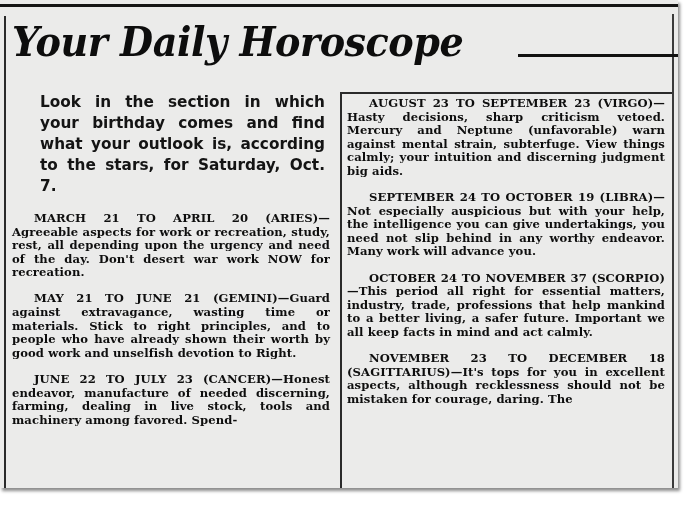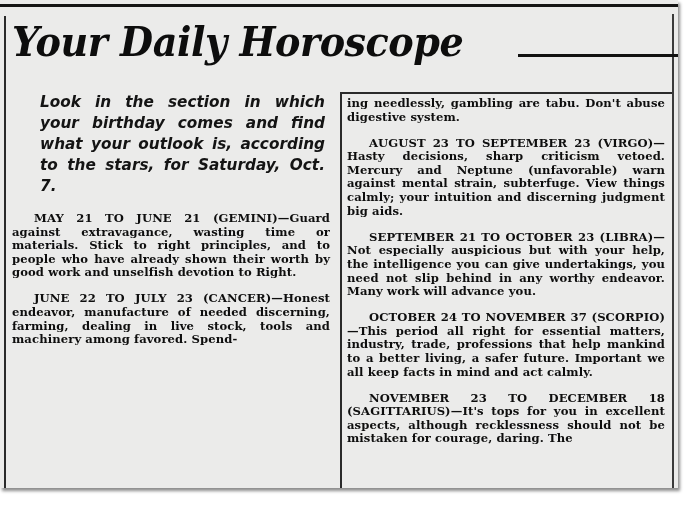--- a/index.html
+++ b/index.html
@@ -39,21 +39,21 @@
       transform: scaleX(0.93); transform-origin: left center;
       margin: 0;
     }
     .headline-dash {
       position: absolute; left: 518px; top: 54px; width: 160px; height: 3px;
       background: #111;
     }
     .intro {
       position: absolute; left: 40px; top: 92px; width: 285px;
       font-family: "DejaVu Sans", sans-serif;
-      font-style: italic; font-weight: bold;
+      font-weight: bold;
       font-size: 15.3px; line-height: 21px;
       color: #141414;
       text-align: justify;
       margin: 0;
     }
     .col {
       position: absolute;
       font-family: "DejaVu Serif", serif;
       font-weight: bold;
       font-size: 11.6px; line-height: 13.6px;
@@ -86,36 +86,36 @@
   <h1 class="headline">Your Daily Horoscope</h1>
   <div class="headline-dash"></div>
 
   <p class="intro">Look in the section in which your birthday comes and find what your outlook is, according to the stars, for Saturday, Oct. 7.</p>
 
   <div class="col-divider"></div>
   <div class="col-right-top-rule"></div>
 
   <div class="col col-left">
     <div class="entry">
+      <p><span>MARCH 21 TO APRIL 20 (ARIES)</span><span>—Agreeable aspects for work or recreation, study, rest, all depending upon the urgency and need of the day. Don't desert war work NOW for recreation.</span></p>
+    </div>
+    <div class="entry">
       <p><span>MAY 21 TO JUNE 21 (GEMINI)</span><span>—Guard against extravagance, wasting time or materials. Stick to right principles, and to people who have already shown their worth by good work and unselfish devotion to Right.</span></p>
     </div>
     <div class="entry">
       <p><span>JUNE 22 TO JULY 23 (CANCER)</span><span>—Honest endeavor, manufacture of needed discerning, farming, dealing in live stock, tools and machinery among favored. Spend-</span></p>
     </div>
   </div>
 
   <div class="col col-right">
-    <div class="entry cont">
-      <p>ing needlessly, gambling are tabu. Don't abuse digestive system.</p>
-    </div>
     <div class="entry">
       <p><span>AUGUST 23 TO SEPTEMBER 23 (VIRGO)</span><span>—Hasty decisions, sharp criticism vetoed. Mercury and Neptune (unfavorable) warn against mental strain, subterfuge. View things calmly; your intuition and discerning judgment big aids.</span></p>
     </div>
     <div class="entry">
-      <p><span>SEPTEMBER 21 TO OCTOBER 23 (LIBRA)</span><span>—Not especially auspicious but with your help, the intelligence you can give undertakings, you need not slip behind in any worthy endeavor. Many work will advance you.</span></p>
+      <p><span>SEPTEMBER 24 TO OCTOBER 19 (LIBRA)</span><span>—Not especially auspicious but with your help, the intelligence you can give undertakings, you need not slip behind in any worthy endeavor. Many work will advance you.</span></p>
     </div>
     <div class="entry">
       <p><span>OCTOBER 24 TO NOVEMBER 37 (SCORPIO)</span><span>—This period all right for essential matters, industry, trade, professions that help mankind to a better living, a safer future. Important we all keep facts in mind and act calmly.</span></p>
     </div>
     <div class="entry">
       <p><span>NOVEMBER 23 TO DECEMBER 18 (SAGITTARIUS)</span><span>—It's tops for you in excellent aspects, although recklessness should not be mistaken for courage, daring. The</span></p>
     </div>
   </div>
 </div>
 

